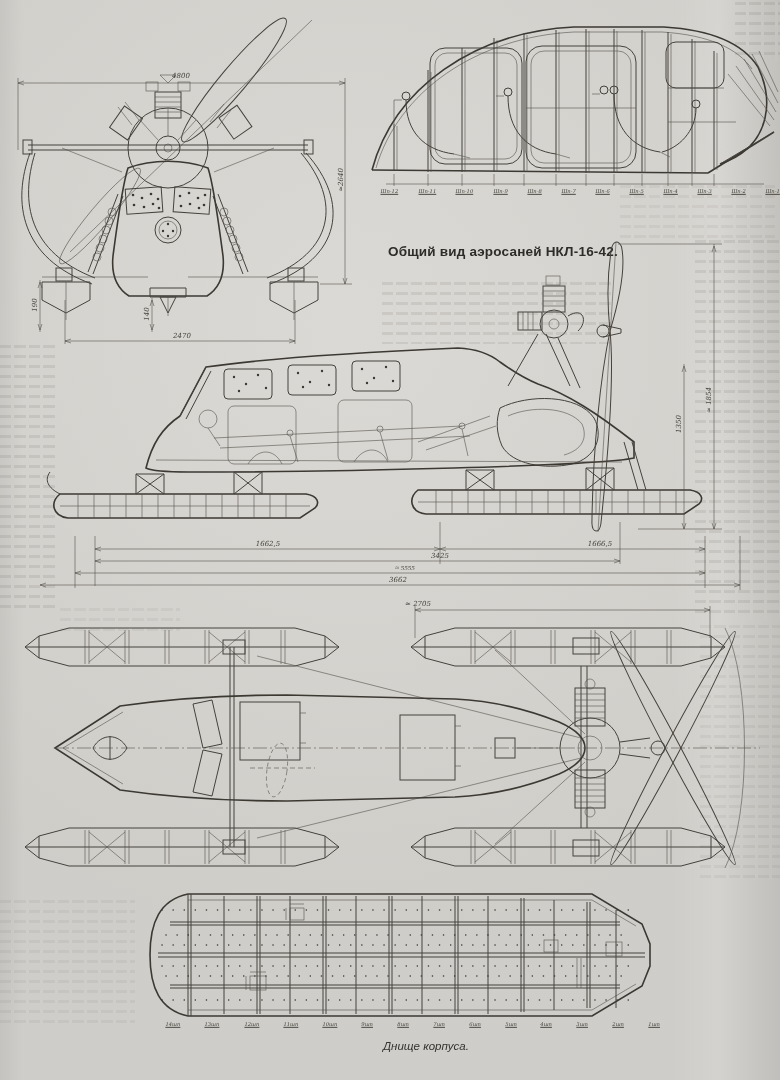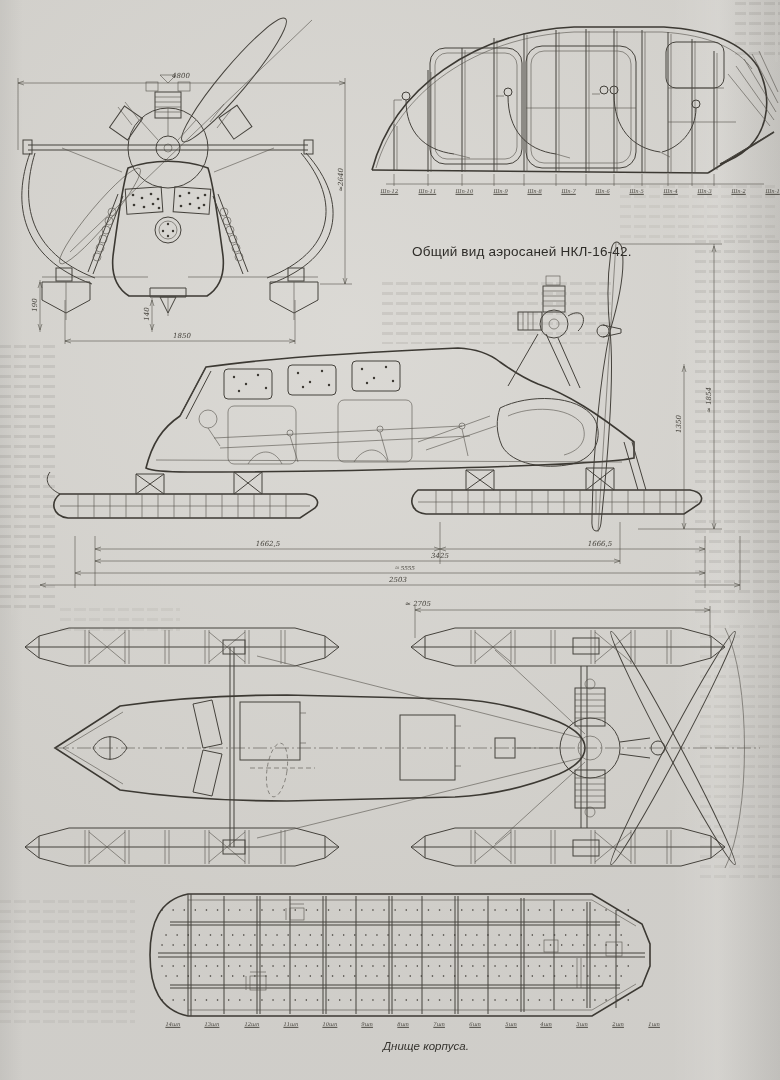--- a/index.html
+++ b/index.html
@@ -13,21 +13,21 @@
     color:#3b3a35;
   }
   svg{position:absolute; overflow:visible;}
   .stroke{stroke:#45423c; fill:none; stroke-width:1;}
   .thin{stroke:#56534c; fill:none; stroke-width:0.6;}
   .thick{stroke:#3c3933; fill:none; stroke-width:1.6;}
   .dots{stroke:#3c3933; fill:none; stroke-width:1.5; stroke-dasharray:0.1 11; stroke-linecap:round;}
   .dim-line{stroke:#4a473f; fill:none; stroke-width:0.55;}
   .caption-main{
     position:absolute; left:388px; top:244px;
-    font-size:13.5px; font-weight:normal; letter-spacing:0.2px; color:#2e2c28;margin-left:24px;
+    font-size:13.5px; font-weight:bold; letter-spacing:0.2px; color:#2e2c28;
   }
   .caption-bottom{
     position:absolute; left:383px; top:1040px;
     font-size:11.5px; font-style:italic; color:#35332e;text-align:center;
   }
   .dim{
     position:absolute; font-family:"DejaVu Serif", serif; font-style:italic;
     font-size:7px; color:#45423b; white-space:nowrap; transform:translate(-50%,-50%);
   }
   .dim.v{transform:translate(-50%,-50%) rotate(-90deg);}
@@ -466,25 +466,25 @@
       <span>2шп</span>
       <span>1шп</span>
     </div>
 
   <div class="caption-bottom">Днище корпуса.</div>
 
   <span class="dim" style="left:181px;top:76px;">4800</span>
   <span class="dim v" style="left:341px;top:180px;">≈2640</span>
   <span class="dim v" style="left:35px;top:305px;">190</span>
   <span class="dim v" style="left:147px;top:314px;">140</span>
-  <span class="dim" style="left:182px;top:336px;">1850</span>
+  <span class="dim" style="left:182px;top:336px;">2470</span>
 
   <span class="dim" style="left:268px;top:544px;">1662,5</span>
   <span class="dim" style="left:600px;top:544px;">1666,5</span>
   <span class="dim" style="left:440px;top:556px;">3425</span>
   <span class="dim" style="left:405px;top:568px;font-family:Liberation Serif, serif;">≈ 5555</span>
-  <span class="dim" style="left:398px;top:580px;">2503</span>
+  <span class="dim" style="left:398px;top:580px;">3662</span>
   <span class="dim v" style="left:679px;top:424px;">1350</span>
   <span class="dim v" style="left:709px;top:400px;">≈ 1854</span>
 
   <span class="dim" style="left:418px;top:604px;">≈ 2705</span>
 
 </div>
 
 </body></html>

